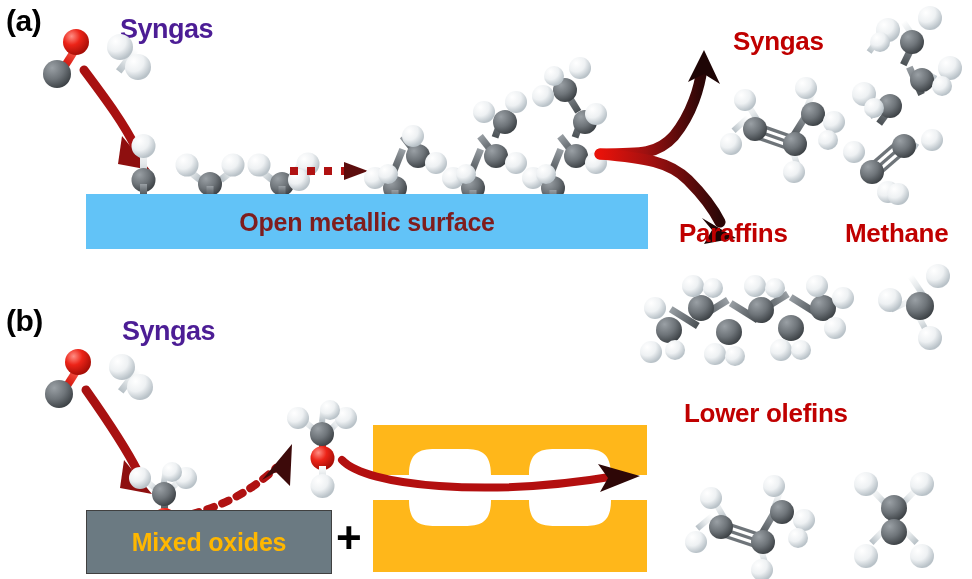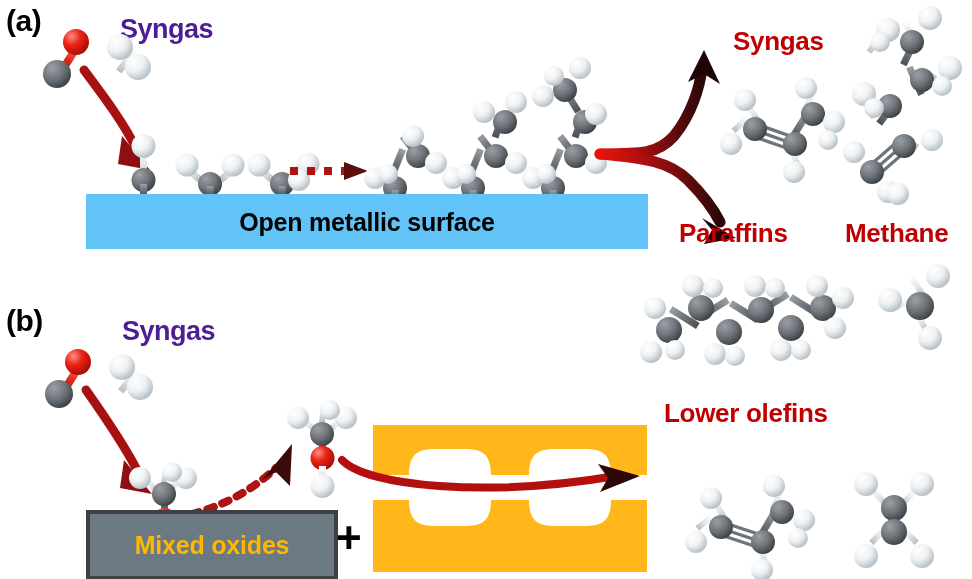--- a/index.html
+++ b/index.html
@@ -3,26 +3,26 @@
 <meta charset="utf-8">
 <style>
   html,body{margin:0;padding:0;background:#fff;}
   body{width:972px;height:579px;overflow:hidden;
        font-family:"Liberation Sans",sans-serif;position:relative;}
   #stage{position:relative;width:972px;height:579px;background:#ffffff;}
   .abs{position:absolute;}
   .panel-label{font-weight:bold;font-size:30px;color:#000;letter-spacing:-0.5px;}
   .syngas{font-weight:bold;font-size:27px;color:#4c1d95;letter-spacing:-0.5px;}
   .prodlabel{font-weight:bold;font-size:26px;color:#c00000;letter-spacing:-0.3px;white-space:nowrap;}
-  .barlabel{font-weight:bold;font-size:25px;color:#000000;letter-spacing:-0.2px;white-space:nowrap;}
+  .barlabel{font-weight:bold;font-size:25px;color:#7f1d1d;letter-spacing:-0.2px;white-space:nowrap;}
   .oxlabel{font-weight:bold;font-size:25px;color:#ffb700;letter-spacing:-0.2px;white-space:nowrap;}
   .porelabel{font-weight:bold;font-size:25px;color:#1f6fdd;letter-spacing:-0.2px;white-space:nowrap;}
   .plus{font-weight:bold;font-size:44px;color:#000;line-height:1;}
   .metal-bar{background:#62c3f7;}
-  .oxide-bar{background:#6b7a82;border:4px solid #404040;}
+  .oxide-bar{background:#6b7a82;border:1px solid #404040;}
   svg{overflow:visible;}
 </style>
 </head>
 <body>
 
 <div id="stage">
 
   <svg class="abs" style="left:0;top:0;width:0;height:0">
     <defs>
       <radialGradient id="gH" cx="33%" cy="28%" r="72%">
@@ -353,21 +353,21 @@
     <path d="M0,0 L36,0 C36,22 46,26 62,26 L92,26 C108,26 118,22 118,0
              L156,0 C156,22 166,26 182,26 L212,26 C228,26 238,22 238,0
              L274,0 L274,72 L0,72 Z" fill="#ffb71a"></path>
   </svg>
 
   <svg class="abs" style="left:336px;top:452px;width:350px;height:60px">
     <path d="M6,8 C30,34 150,46 280,24" stroke="#b30f0f" stroke-width="8" fill="none" stroke-linecap="round"></path>
     <path d="M262,12 L304,24 L264,40 L272,26 Z" fill="#2e0707"></path>
   </svg>
 
-  <div class="abs prodlabel" style="left:664px;top:398px;">Lower olefins</div>
+  <div class="abs prodlabel" style="left:684px;top:398px;">Lower olefins</div>
 
   <svg class="abs" style="left:678px;top:462px;width:150px;height:110px">
     <rect x="38" y="36" width="6" height="22" transform="rotate(-30 41 47)" fill="url(#bondH)"></rect>
     <rect x="24" y="50" width="6" height="20" transform="rotate(50 27 60)" fill="url(#bondH)"></rect>
     <g stroke="#6e7479" stroke-width="3.4">
       <line x1="42" y1="66" x2="84" y2="80"></line>
       <line x1="40" y1="72" x2="82" y2="86"></line>
       <line x1="44" y1="60" x2="86" y2="74"></line>
     </g>
     <rect x="86" y="48" width="7" height="28" transform="rotate(30 89 62)" fill="url(#bondC)"></rect>

